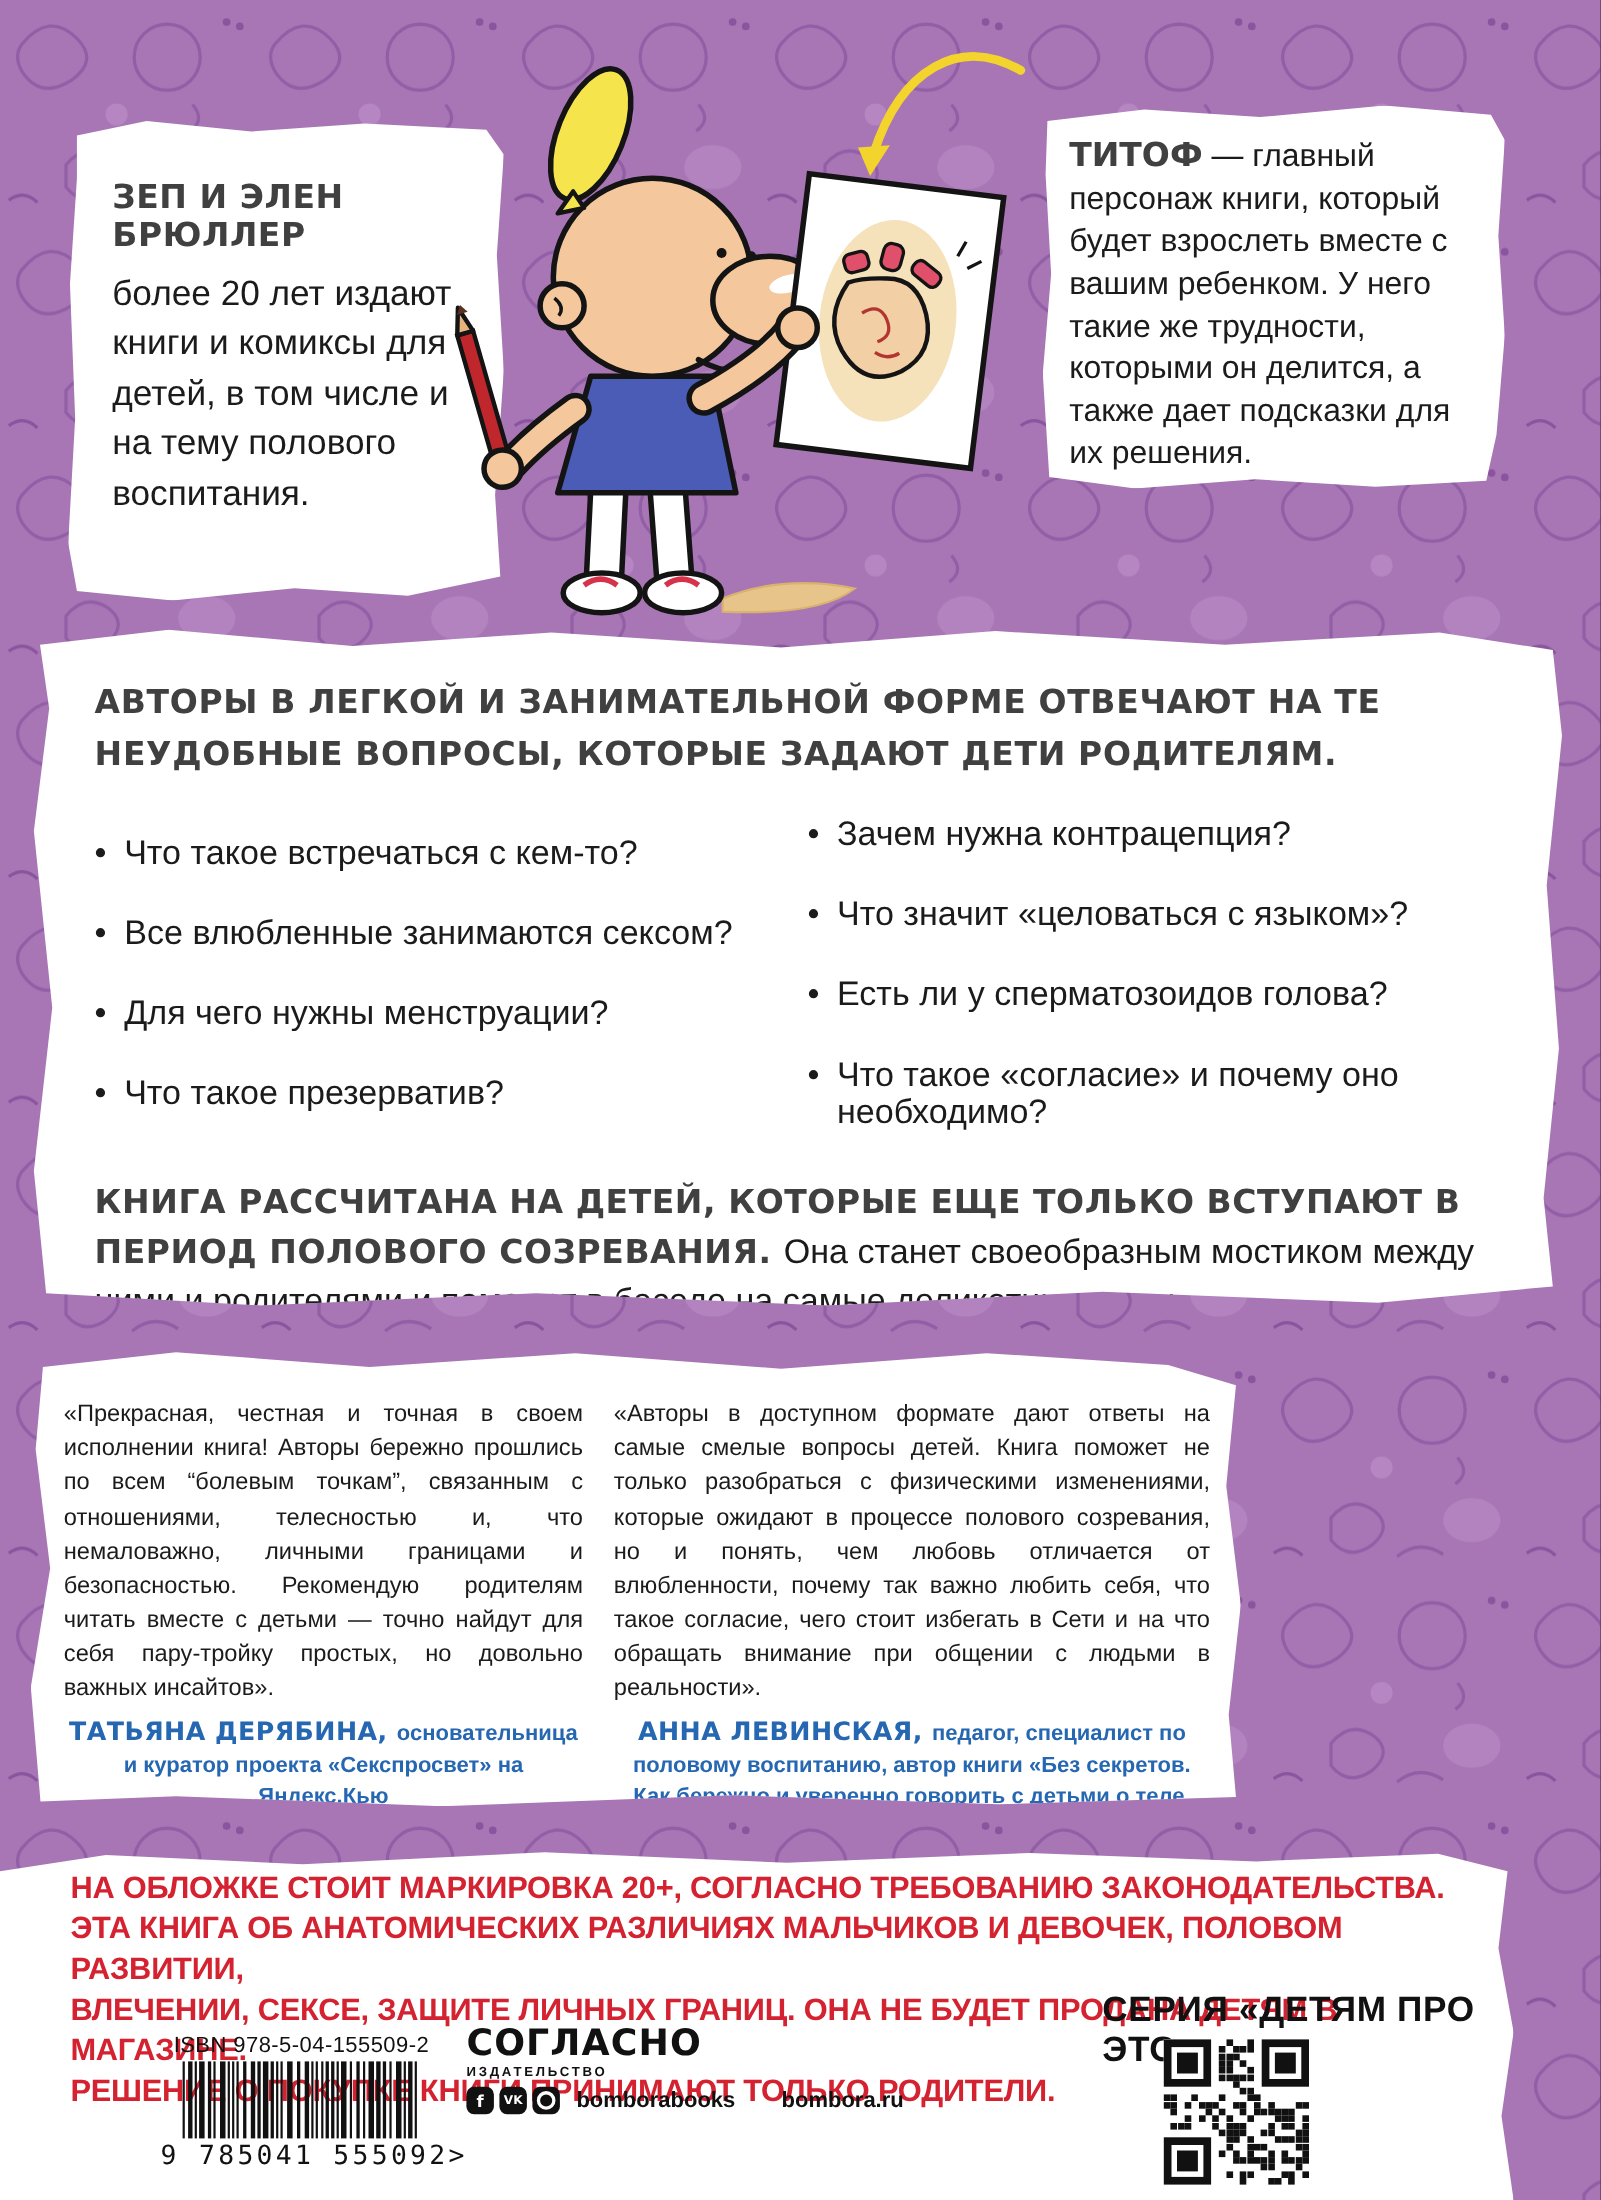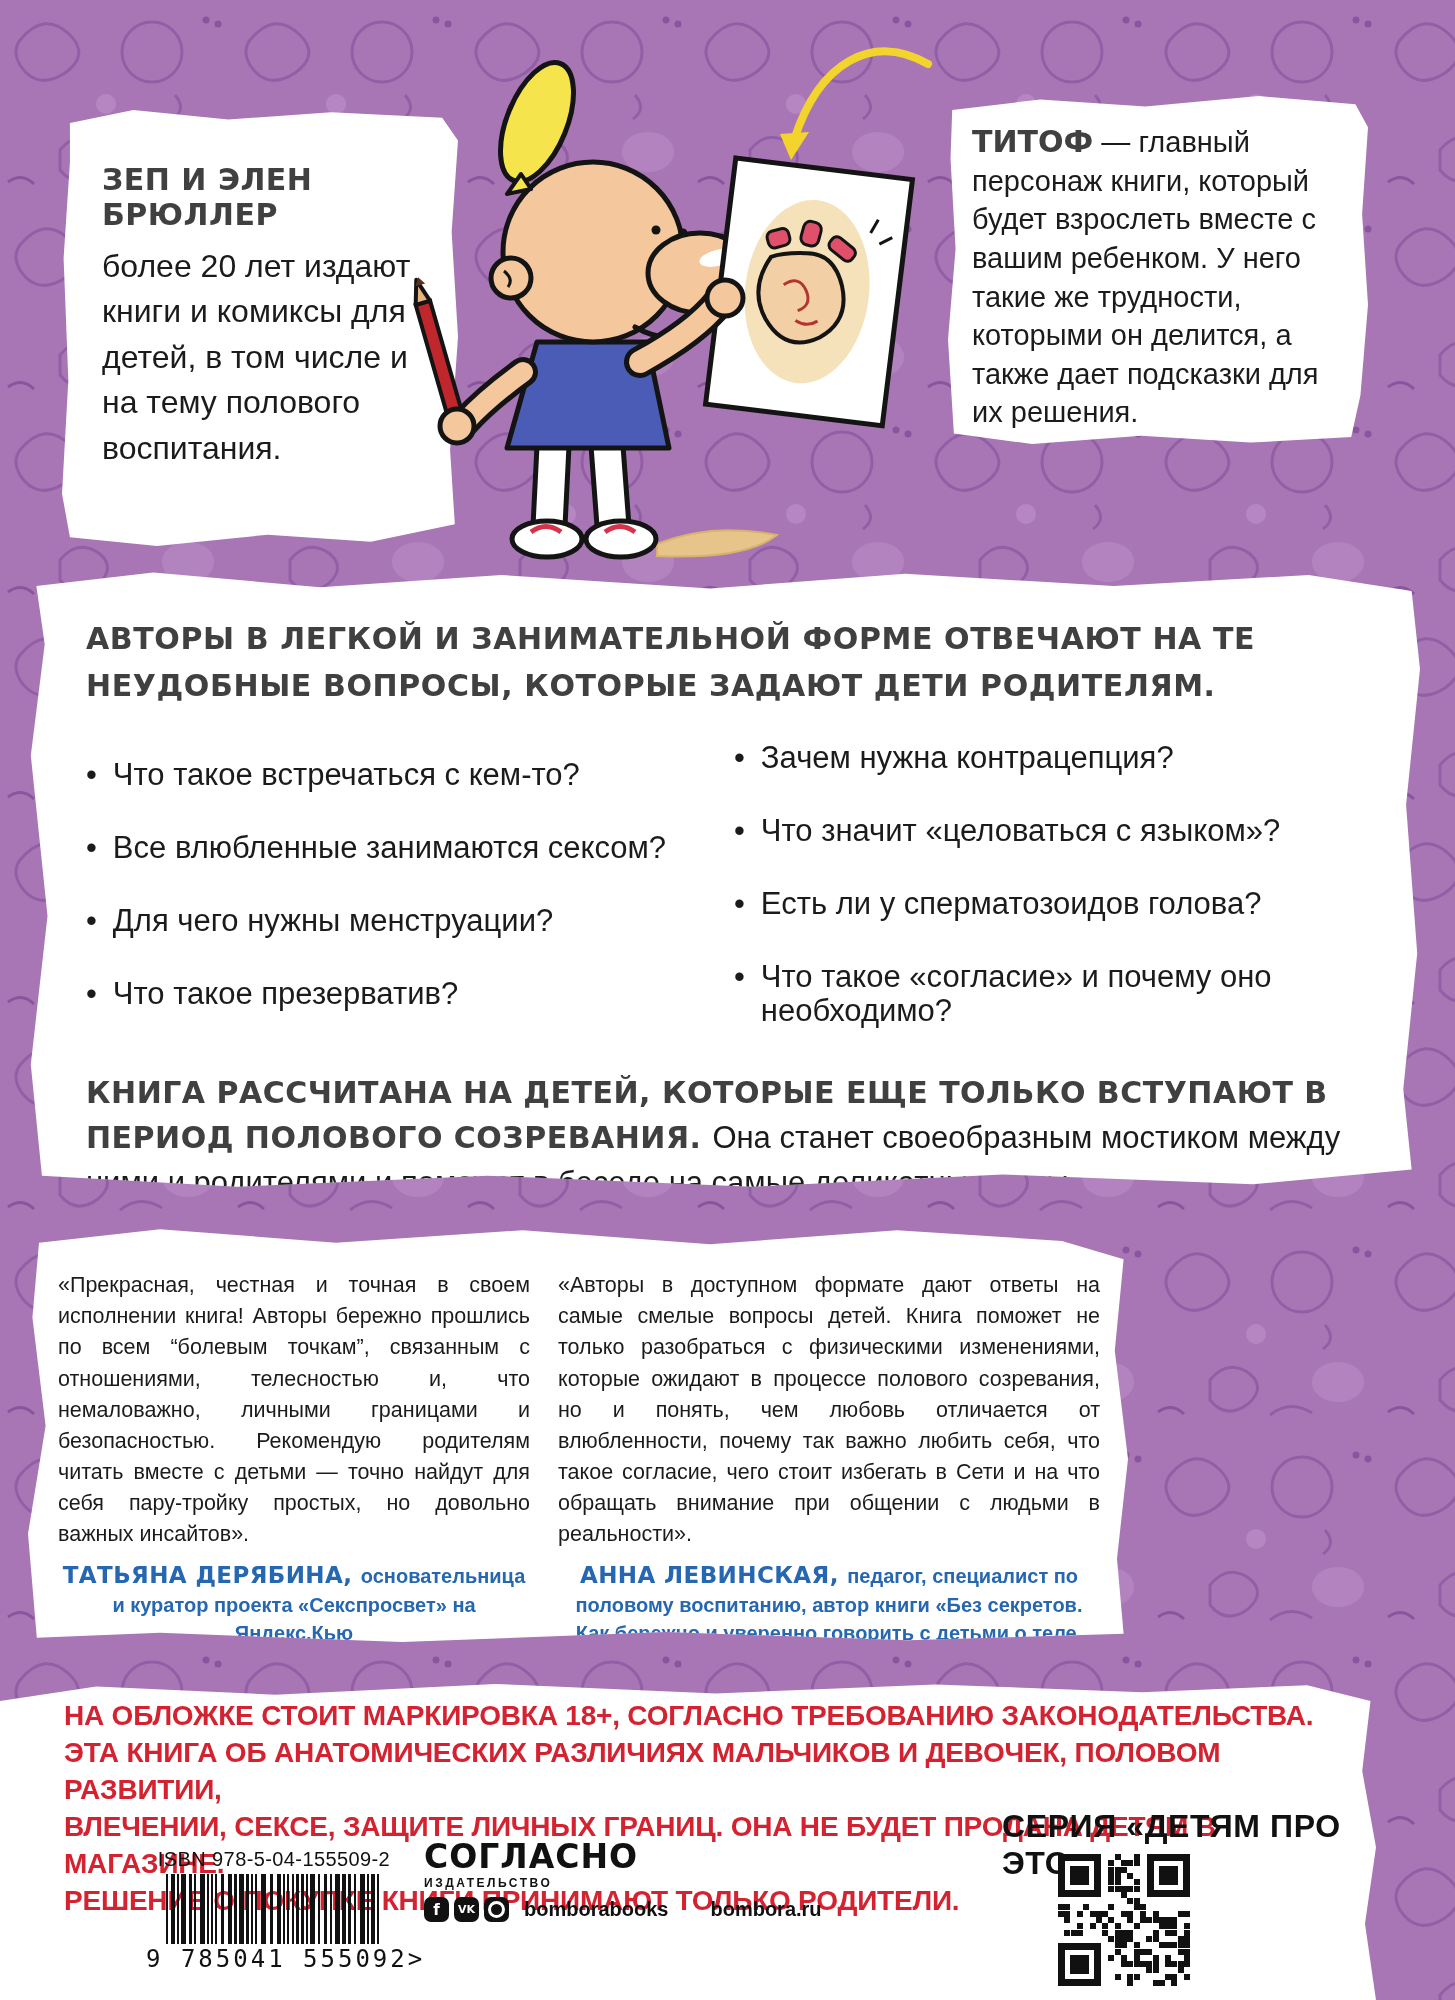--- a/index.html
+++ b/index.html
@@ -211,21 +211,21 @@
       <div class="rattr"><span class="mk">ТАТЬЯНА ДЕРЯБИНА, </span><span>основательница и куратор проекта «Секспросвет» на Яндекс.Кью</span></div>
     </div>
     <div class="rcol two">
       <p class="rtext">«Авторы в доступном формате дают ответы на самые смелые вопросы детей. Книга поможет не только разобраться с физическими изменениями, которые ожидают в процессе полового созревания, но и понять, чем любовь отличается от влюбленности, почему так важно любить себя, что такое согласие, чего стоит избегать в Сети и на что обращать внимание при общении с людьми в реальности».</p>
       <div class="rattr"><span class="mk">АННА ЛЕВИНСКАЯ, </span><span>педагог, специалист по половому воспитанию, автор книги «Без секретов. Как бережно и уверенно говорить с детьми о теле, отношениях и безопасности»</span></div>
     </div>
   </div>
 
   <div class="panel tp5 panel-footer">
     <div class="legal red">
-      <div>НА ОБЛОЖКЕ СТОИТ МАРКИРОВКА 18+, СОГЛАСНО ТРЕБОВАНИЮ ЗАКОНОДАТЕЛЬСТВА.</div>
+      <div>НА ОБЛОЖКЕ СТОИТ МАРКИРОВКА 20+, СОГЛАСНО ТРЕБОВАНИЮ ЗАКОНОДАТЕЛЬСТВА.</div>
       <div>ЭТА КНИГА ОБ АНАТОМИЧЕСКИХ РАЗЛИЧИЯХ МАЛЬЧИКОВ И ДЕВОЧЕК, ПОЛОВОМ РАЗВИТИИ,</div>
       <div>ВЛЕЧЕНИИ, СЕКСЕ, ЗАЩИТЕ ЛИЧНЫХ ГРАНИЦ. ОНА НЕ БУДЕТ ПРОДАНА ДЕТЯМ В МАГАЗИНЕ.</div>
       <div>РЕШЕНИЕ О ПОКУПКЕ КНИГИ ПРИНИМАЮТ ТОЛЬКО РОДИТЕЛИ.</div>
     </div>
 
     <div class="series">СЕРИЯ «ДЕТЯМ ПРО ЭТО»</div>
 
     <div class="isbn-block">
       <div class="isbn">ISBN 978-5-04-155509-2</div>
       <div class="bars">

